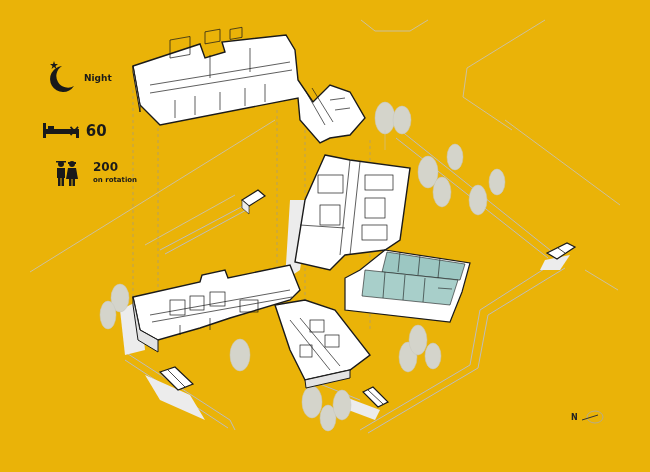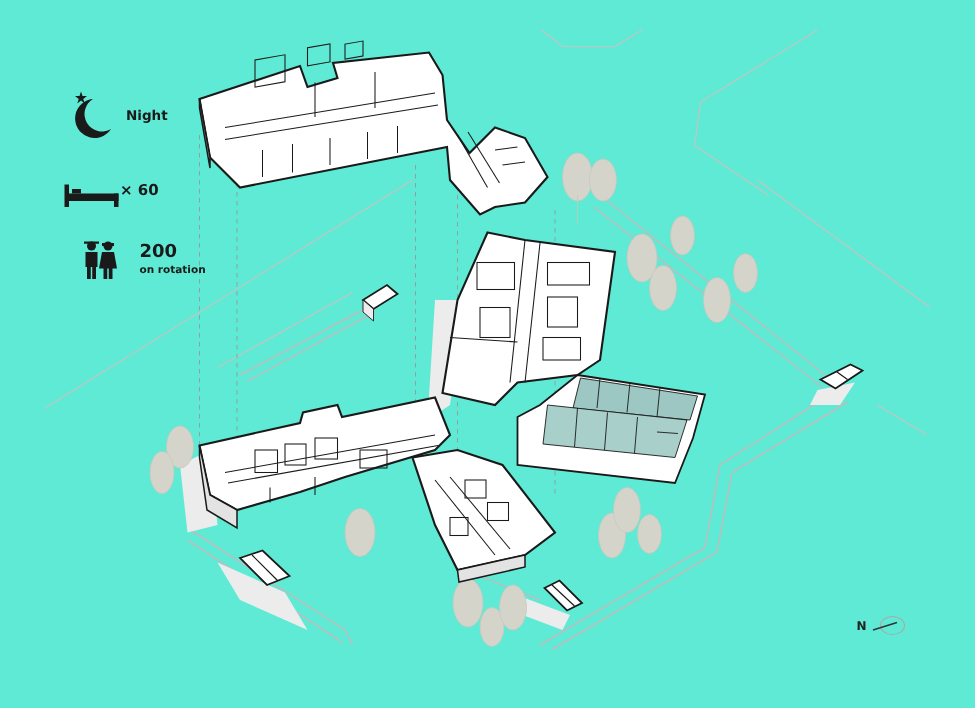--- a/index.html
+++ b/index.html
@@ -1,20 +1,20 @@
 <!DOCTYPE html>
 <html><head>
 <meta charset="utf-8">
 <style>
   html,body{margin:0;padding:0;background:#fff;}
-  #stage{position:relative;width:650px;height:472px;overflow:hidden;background:#5eead4;font-family:"Liberation Sans",sans-serif;}
+  #stage{position:relative;width:650px;height:472px;overflow:hidden;background:#eab308;font-family:"Liberation Sans",sans-serif;}
   svg{position:absolute;left:0;top:0;}
   .legend-text{position:absolute;color:#1a1a1a;font-family:"DejaVu Sans",sans-serif;font-weight:bold;}
   #night-label{left:84px;top:73px;font-size:9px;}
-  #beds-label{left:80px;top:122px;font-size:10px;}
+  #beds-label{left:68px;top:122px;font-size:15px;}
   #people-count{left:93px;top:160px;font-size:12px;line-height:15px;}
   #people-sub{left:93px;top:176px;font-size:7px;text-align:right;}
   #north-label{position:absolute;left:571px;top:413px;font-size:8px;font-weight:bold;color:#222;font-family:"DejaVu Sans",sans-serif;}
 </style>
 </head>
 <body>
 
 <div id="stage">
 <svg width="650" height="472" viewBox="0 0 650 472">
 

